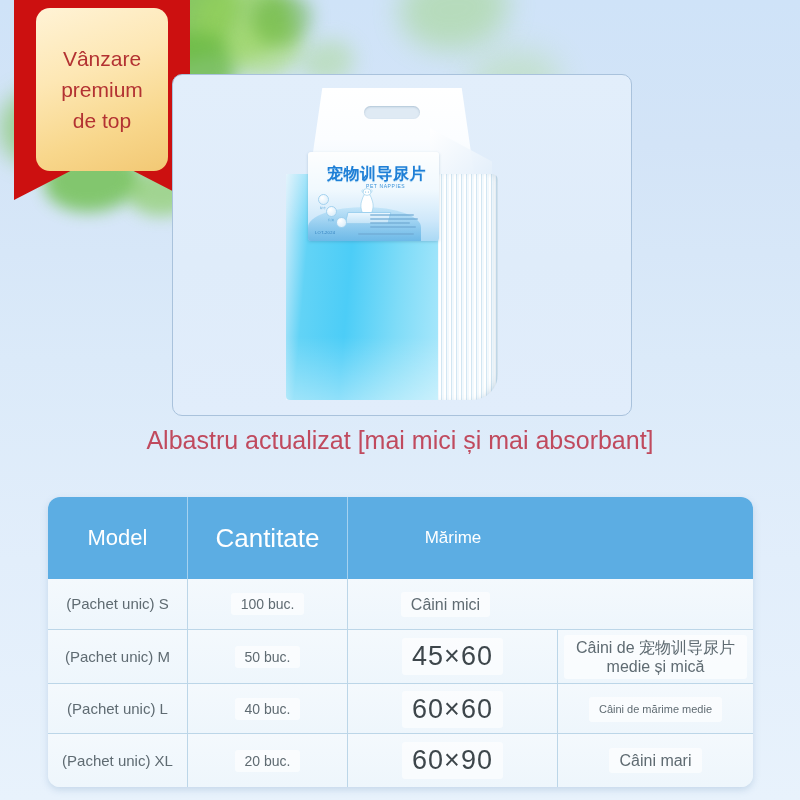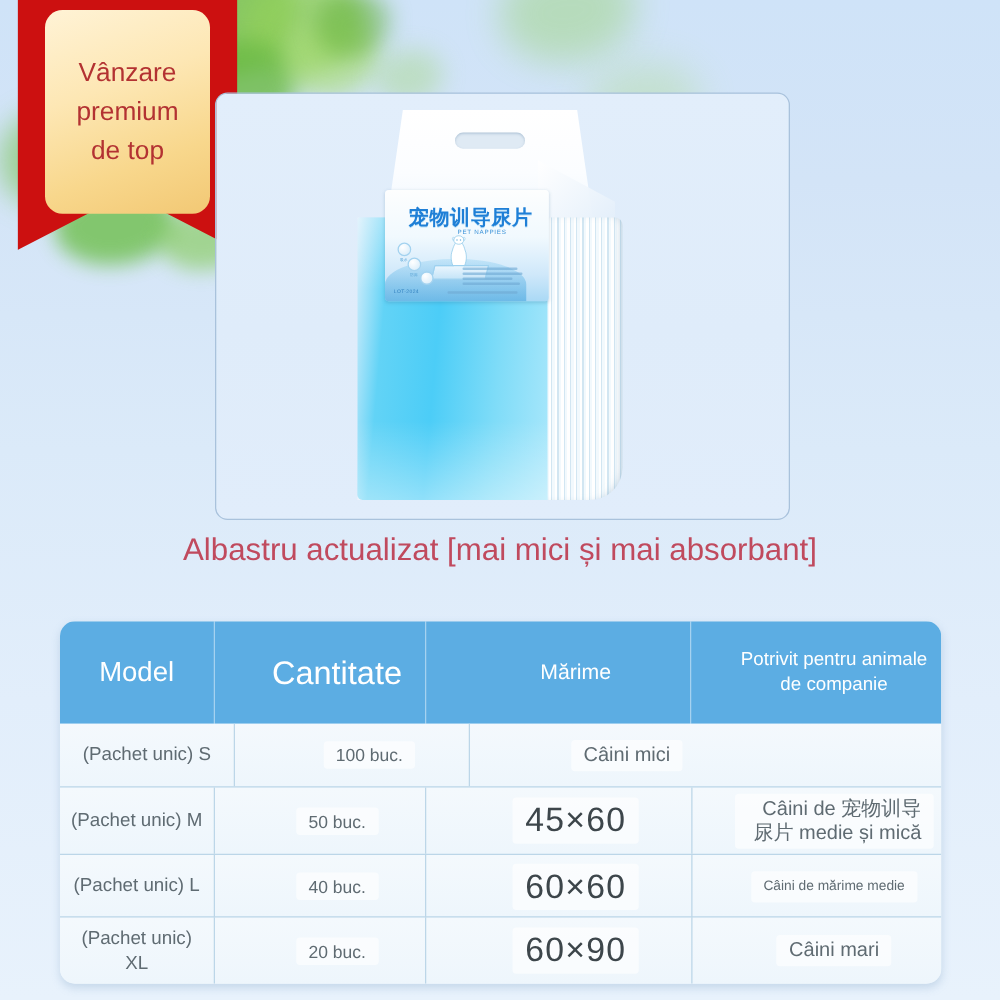--- a/index.html
+++ b/index.html
@@ -179,21 +179,21 @@
 
   
   .table {
     position: absolute; left: 48px; top: 497px;
     width: 705px;
     border-radius: 12px;
     overflow: hidden;
     box-shadow: 0 3px 7px rgba(110,150,190,.28);
     background: #eef6fc;
   }
-  .row { display: flex; gap: 28px; }
+  .row { display: flex; }
   .thead { background: #5cade3; }
   .thead .cell {
     color: #ffffff;
     border-right: 1px solid rgba(255,255,255,.45);
     padding: 6px 4px;
   }
   .thead .cell:last-child { border-right: none; }
   .cell {
     display: flex; align-items: center; justify-content: center;
     text-align: center;
@@ -213,21 +213,21 @@
   .tbody .row {
     border-top: 1px solid #bcd6e8;
     background: linear-gradient(180deg,#f4f9fd 0%, #eef6fc 100%);
   }
   .tbody .row:first-child { border-top: none; }
   .tbody .cell {
     border-right: 1px solid #bcd6e8;
     color: #5f6b72;
     min-height: 50px;
   }
-  .tbody .cell:last-child { border-right: none; text-align: right; }
+  .tbody .cell:last-child { border-right: none; }
   .tbody .c1 { font-size: 15px; line-height: 20px; }
   .tbody .c2 { font-size: 14px; }
   .tbody .c3 { font-size: 27px; color: #3d464b; letter-spacing: 1px; }
   .tbody .c4 { font-size: 14px; line-height: 19px; }
 
   .tbody .c2 .chip, .tbody .c3 .chip, .tbody .c4 .chip {
     background: rgba(255,255,255,.62);
     border-radius: 3px;
     padding: 3px 10px;
   }
@@ -303,21 +303,20 @@
   </div>
 
   <div class="caption">Albastru actualizat [mai mici și mai absorbant]</div>
 
   <div class="table">
     <div class="thead">
       <div class="row row-inner">
         <div class="cell c1" style="height:82px">Model</div>
         <div class="cell c2" style="height:82px">Cantitate</div>
         <div class="cell c3" style="height:82px">Mărime</div>
-        <div class="cell c4" style="height:82px">Potrivit pentru animale de companie</div>
       </div>
     </div>
     <div class="tbody">
 
       <div class="row r-h1">
         <div class="cell c1">(Pachet unic) S</div>
         <div class="cell c2">
             <span class="chip">100 buc.</span>
           </div>
         <div class="cell c4">

